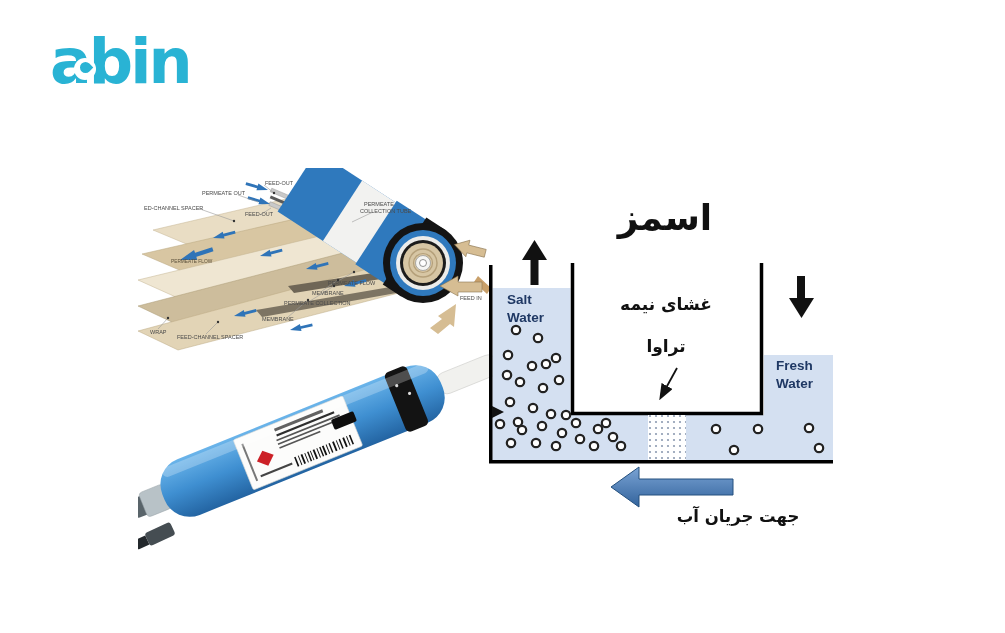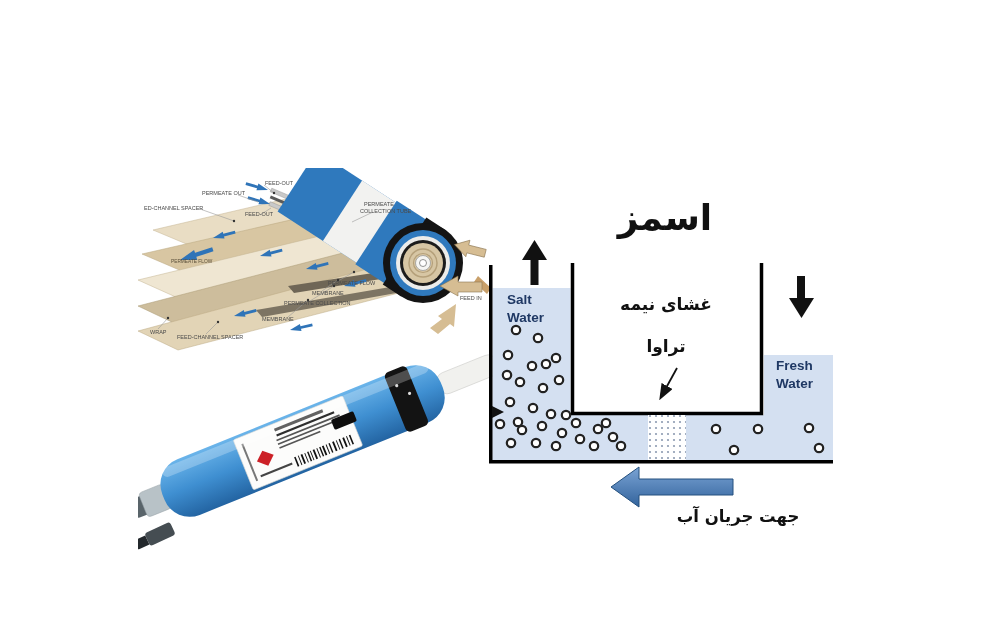--- a/index.html
+++ b/index.html
@@ -18,20 +18,26 @@
   svg text{user-select:none;}
   .tinylabel{font-family:"Liberation Sans",sans-serif;fill:#4a4a4a;}
   .navylabel{font-family:"Liberation Sans",sans-serif;font-weight:bold;fill:#1f3864;}
   .farsi{font-family:"DejaVu Sans",sans-serif;font-weight:bold;fill:#111111;}
 </style>
 </head>
 <body>
 
 <div id="stage">
 
+  <div class="logo-wrap">
+    <div class="logo-text">abin</div>
+    <div class="logo-drop">
+      <div class="logo-drop-inner"></div>
+    </div>
+  </div>
 
   <svg class="panel" style="left:138px;top:168px;" width="356" height="200" viewBox="0 0 356 200">
     <defs>
       <g id="barrow">
         <polygon points="0,0 11,-3.5 11,3.5" fill="#2f74b8"></polygon>
         <rect x="10" y="-1.4" width="13" height="2.8" fill="#2f74b8"></rect>
       </g>
     </defs>
 
     <g>

